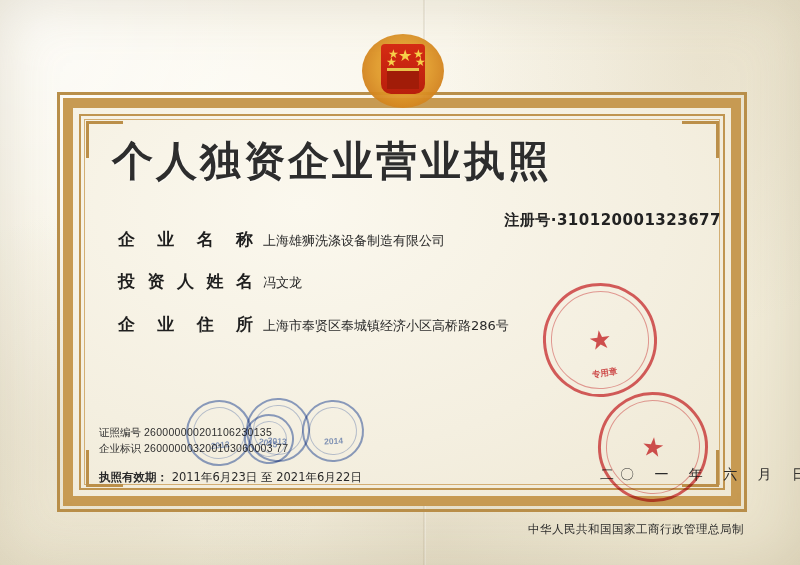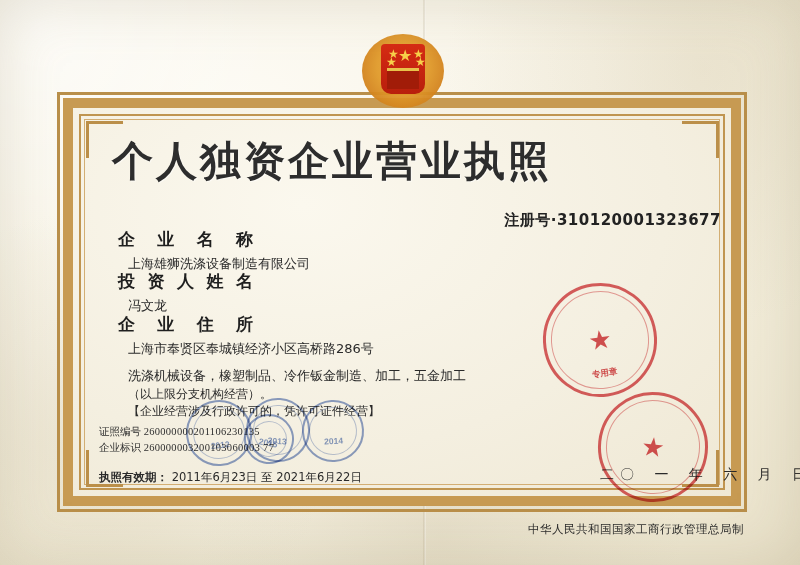--- a/index.html
+++ b/index.html
@@ -171,21 +171,20 @@
     letter-spacing: 0.5px;
   }
 
   
   .field {
     position: absolute;
     left: 118px;
     width: 600px;
     display: flex;
     align-items: flex-start;
-    flex-direction: column;
   }
   .field .label {
     font-family: "DejaVu Sans", "Liberation Sans", sans-serif;
     font-weight: bold;
     font-size: 17px;
     color: #1f1f1f;
     white-space: nowrap;
     letter-spacing: 1px;
   }
   .field .label.spread {
@@ -211,21 +210,21 @@
   #row-name  { top: 228px; }
   #row-owner { top: 270px; }
   #row-addr  { top: 313px; }
   #row-scope { top: 363px; }
 
   
   .small-records {
     position: absolute;
     left: 99px;
     top: 424px;
-    font-family: Liberation Serif, serif;
+    font-family: Liberation Sans, sans-serif;
     font-size: 10.5px;
     color: #2f2f2f;
     line-height: 1.55;
   }
   .small-records .r {
     white-space: nowrap;
   }
   .small-records .code {
     letter-spacing: 0.3px;
   }
@@ -379,25 +378,20 @@
     <span class="label spread">投资人姓名</span>
     <span class="value">冯文龙</span>
   </div>
 
   <div class="field" id="row-addr">
     <span class="label spread">企业住所</span>
     <span class="value">上海市奉贤区奉城镇经济小区高桥路286号</span>
   </div>
 
   <div class="field" id="row-scope">
-    <span class="value">
-      <span>洗涤机械设备，橡塑制品、冷作钣金制造、加工，五金加工</span>
-      <span class="sub">（以上限分支机构经营）。</span>
-      <span class="sub">【企业经营涉及行政许可的，凭许可证件经营】</span>
-    </span>
   </div>
 
   <div class="small-records">
     <div class="r">
       <span>证照编号</span>
       <span class="code">260000000201106230135</span>
     </div>
     <div class="r">
       <span>企业标识</span>
       <span class="code">260000003200103060003 77</span>

